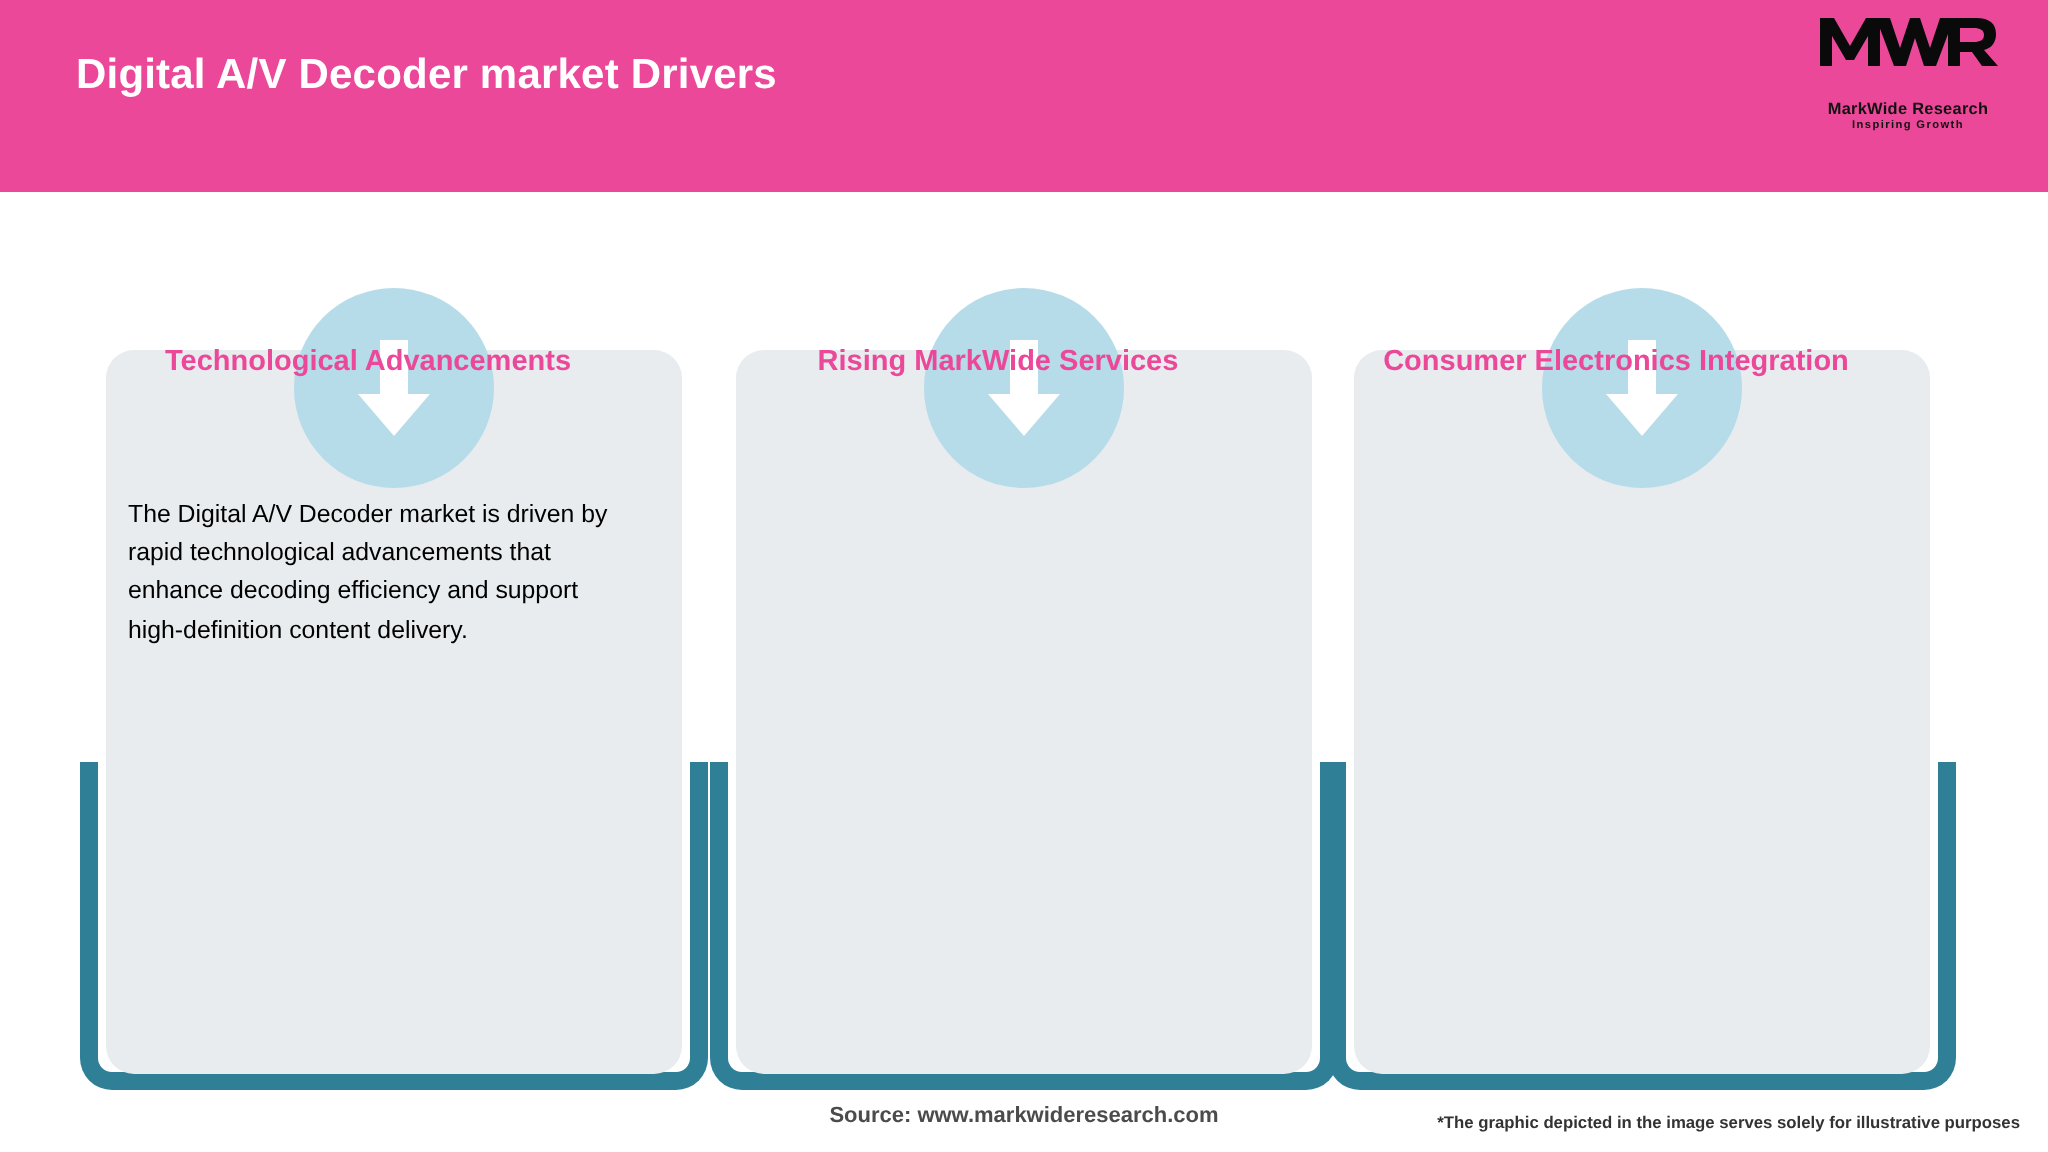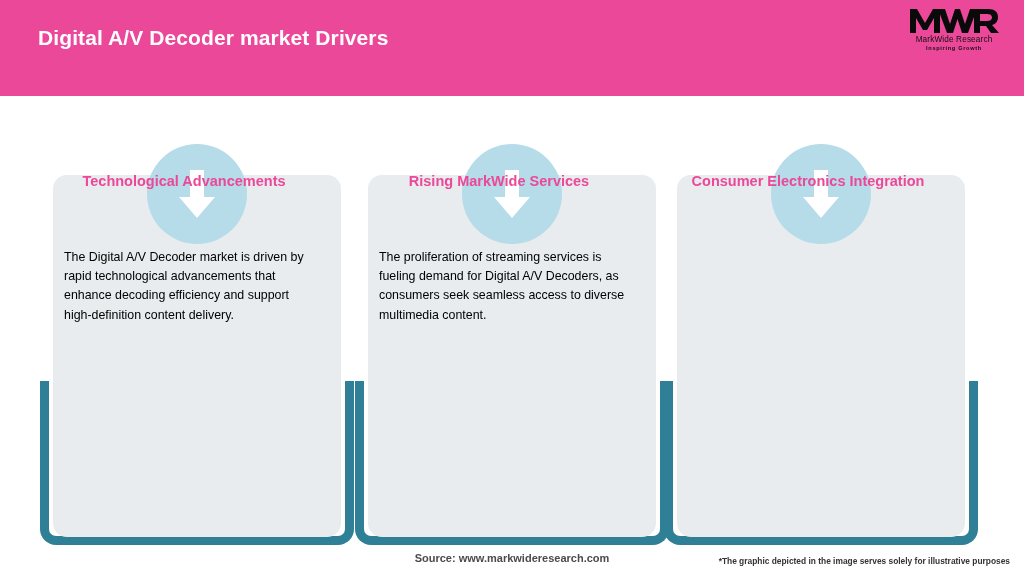--- a/index.html
+++ b/index.html
@@ -44,24 +44,24 @@
     flex-direction: column;
     align-items: center;
     justify-content: flex-start;
   }
   .logo-mark {
     height: 26px;
     line-height: 26px;
   }
   .logo-name {
     font-size: 8.2px;
-    font-weight: normal;
+    font-weight: bold;
     color: #111111;
     letter-spacing: 0.15px;
-    margin-top: 1px;
+    margin-top: 16px;
     white-space: nowrap;
   }
   .logo-tag {
     font-size: 5.6px;
     font-weight: bold;
     color: #111111;
     letter-spacing: 0.7px;
     margin-top: 1px;
     white-space: nowrap;
   }
@@ -206,21 +206,20 @@
 
   <div class="card-wrap c2">
     <div class="bracket"></div>
     <div class="panel"></div>
     <div class="badge">
       <svg width="46" height="56" viewBox="0 0 46 56" aria-hidden="true">
         <path d="M16 4 L30 4 L30 31 L41 31 L23 52 L5 31 L16 31 Z" fill="#ffffff"></path>
       </svg>
     </div>
     <div class="card-title">Rising MarkWide Services</div>
-    <div class="card-body">The proliferation of streaming services is fueling demand for Digital A/V Decoders, as consumers seek seamless access to diverse multimedia content.</div>
   </div>
 
   <div class="card-wrap c3">
     <div class="bracket"></div>
     <div class="panel"></div>
     <div class="badge">
       <svg width="46" height="56" viewBox="0 0 46 56" aria-hidden="true">
         <path d="M16 4 L30 4 L30 31 L41 31 L23 52 L5 31 L16 31 Z" fill="#ffffff"></path>
       </svg>
     </div>

